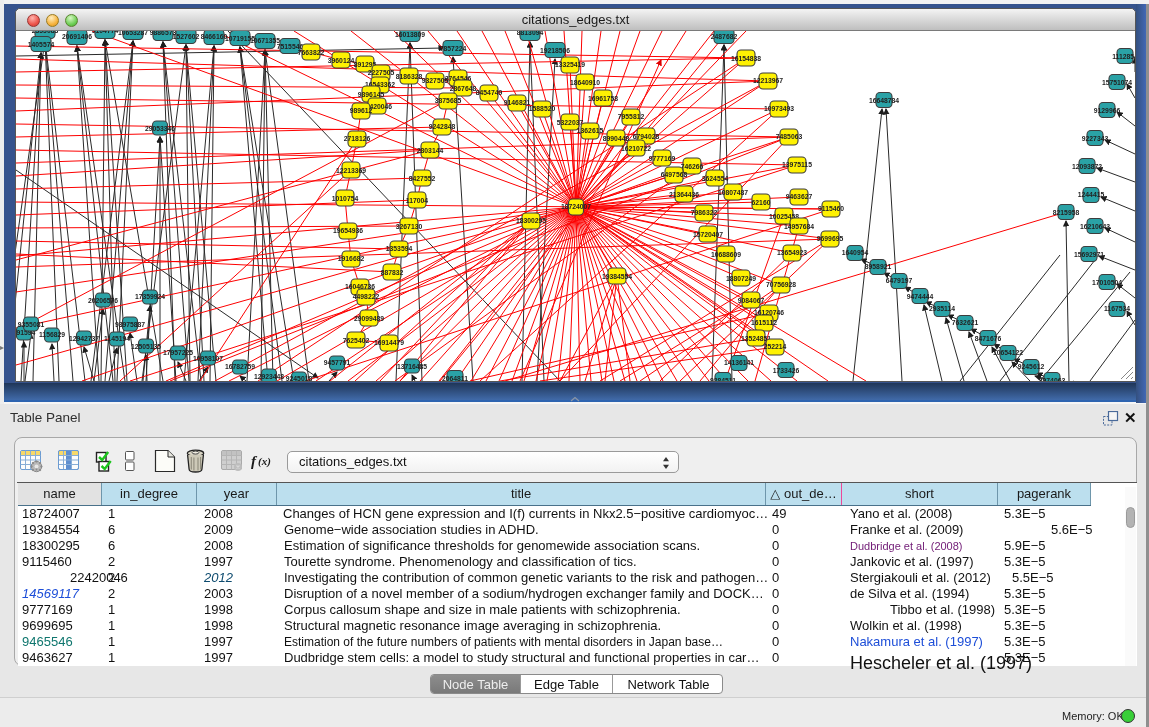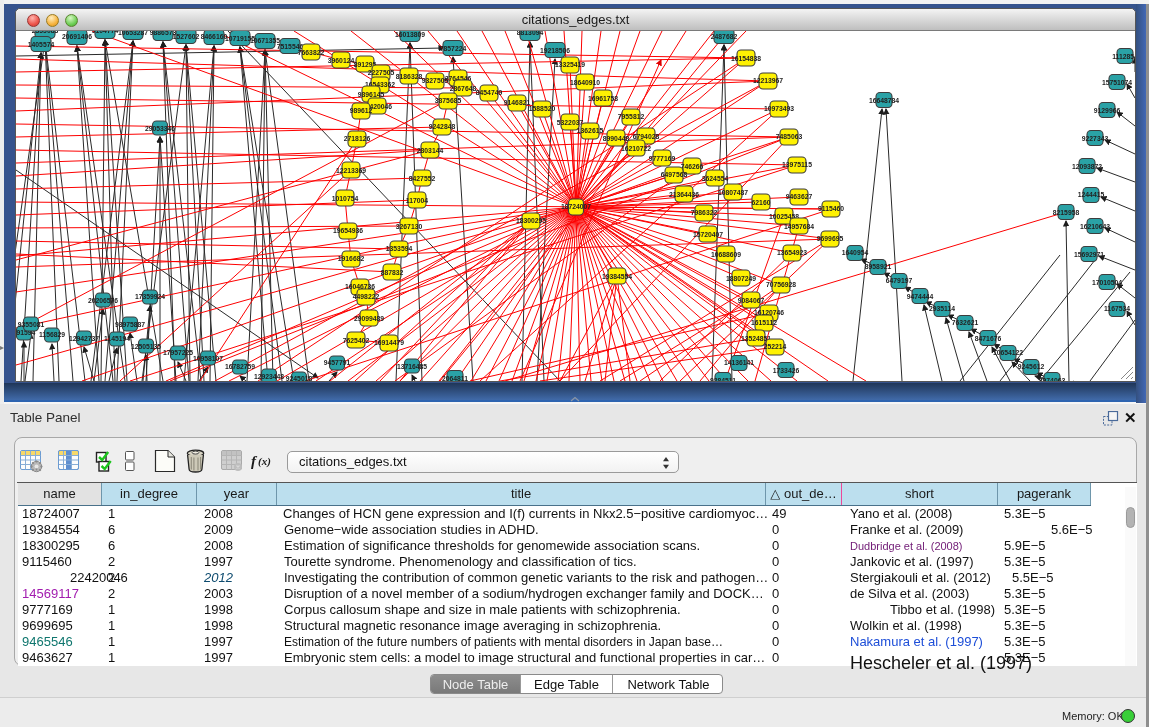--- a/index.html
+++ b/index.html
@@ -688,26 +688,26 @@
 <div style="position:absolute;left:772px;top:554px;height:16px;font-size:13px;line-height:16px;color:#111;white-space:nowrap;">0</div>
 <div style="position:absolute;left:850px;top:554px;height:16px;font-size:13px;line-height:16px;color:#111;white-space:nowrap;">Jankovic et al. (1997)</div>
 <div style="position:absolute;left:1004px;top:554px;height:16px;font-size:13px;line-height:16px;color:#111;white-space:nowrap;">5.3E−5</div>
 <div style="position:absolute;left:22px;top:570px;height:16px;font-size:13px;line-height:16px;color:#111;white-space:nowrap;margin-left:48px;">22420046</div>
 <div style="position:absolute;left:108px;top:570px;height:16px;font-size:13px;line-height:16px;color:#111;white-space:nowrap;">2</div>
 <div style="position:absolute;left:204px;top:570px;height:16px;font-size:13px;line-height:16px;color:#0c4a6e;white-space:nowrap;font-style:italic;">2012</div>
 <div style="position:absolute;left:284px;top:570px;height:16px;font-size:13px;line-height:16px;color:#111;white-space:nowrap;">Investigating the contribution of common genetic variants to the risk and pathogen…</div>
 <div style="position:absolute;left:772px;top:570px;height:16px;font-size:13px;line-height:16px;color:#111;white-space:nowrap;">0</div>
 <div style="position:absolute;left:850px;top:570px;height:16px;font-size:13px;line-height:16px;color:#111;white-space:nowrap;">Stergiakouli et al. (2012)</div>
 <div style="position:absolute;left:1004px;top:570px;height:16px;font-size:13px;line-height:16px;color:#111;white-space:nowrap;margin-left:8px;">5.5E−5</div>
-<div style="position:absolute;left:22px;top:586px;height:16px;font-size:13px;line-height:16px;color:#a21caf;white-space:nowrap;">14569117</div>
+<div style="position:absolute;left:22px;top:586px;height:16px;font-size:13px;line-height:16px;color:#1d4ed8;white-space:nowrap;font-style:italic;">14569117</div>
 <div style="position:absolute;left:108px;top:586px;height:16px;font-size:13px;line-height:16px;color:#111;white-space:nowrap;">2</div>
 <div style="position:absolute;left:204px;top:586px;height:16px;font-size:13px;line-height:16px;color:#111;white-space:nowrap;">2003</div>
 <div style="position:absolute;left:284px;top:586px;height:16px;font-size:13px;line-height:16px;color:#111;white-space:nowrap;">Disruption of a novel member of a sodium/hydrogen exchanger family and DOCK…</div>
 <div style="position:absolute;left:772px;top:586px;height:16px;font-size:13px;line-height:16px;color:#111;white-space:nowrap;">0</div>
-<div style="position:absolute;left:850px;top:586px;height:16px;font-size:13px;line-height:16px;color:#111;white-space:nowrap;">de Silva et al. (2003)</div>
+<div style="position:absolute;left:850px;top:586px;height:16px;font-size:13px;line-height:16px;color:#111;white-space:nowrap;">de Silva et al. (1994)</div>
 <div style="position:absolute;left:1004px;top:586px;height:16px;font-size:13px;line-height:16px;color:#111;white-space:nowrap;">5.3E−5</div>
 <div style="position:absolute;left:22px;top:602px;height:16px;font-size:13px;line-height:16px;color:#111;white-space:nowrap;">9777169</div>
 <div style="position:absolute;left:108px;top:602px;height:16px;font-size:13px;line-height:16px;color:#111;white-space:nowrap;">1</div>
 <div style="position:absolute;left:204px;top:602px;height:16px;font-size:13px;line-height:16px;color:#111;white-space:nowrap;">1998</div>
 <div style="position:absolute;left:284px;top:602px;height:16px;font-size:13px;line-height:16px;color:#111;white-space:nowrap;">Corpus callosum shape and size in male patients with schizophrenia.</div>
 <div style="position:absolute;left:772px;top:602px;height:16px;font-size:13px;line-height:16px;color:#111;white-space:nowrap;">0</div>
 <div style="position:absolute;left:850px;top:602px;height:16px;font-size:13px;line-height:16px;color:#111;white-space:nowrap;margin-left:40px;">Tibbo et al. (1998)</div>
 <div style="position:absolute;left:1004px;top:602px;height:16px;font-size:13px;line-height:16px;color:#111;white-space:nowrap;">5.3E−5</div>
 <div style="position:absolute;left:22px;top:618px;height:16px;font-size:13px;line-height:16px;color:#111;white-space:nowrap;">9699695</div>
 <div style="position:absolute;left:108px;top:618px;height:16px;font-size:13px;line-height:16px;color:#111;white-space:nowrap;">1</div>
@@ -719,21 +719,21 @@
 <div style="position:absolute;left:22px;top:634px;height:16px;font-size:13px;line-height:16px;color:#0f766e;white-space:nowrap;">9465546</div>
 <div style="position:absolute;left:108px;top:634px;height:16px;font-size:13px;line-height:16px;color:#111;white-space:nowrap;">1</div>
 <div style="position:absolute;left:204px;top:634px;height:16px;font-size:13px;line-height:16px;color:#111;white-space:nowrap;">1997</div>
 <div style="position:absolute;left:284px;top:634px;height:16px;font-size:12px;line-height:16px;color:#111;white-space:nowrap;">Estimation of the future numbers of patients with mental disorders in Japan base…</div>
 <div style="position:absolute;left:772px;top:634px;height:16px;font-size:13px;line-height:16px;color:#111;white-space:nowrap;">0</div>
 <div style="position:absolute;left:850px;top:634px;height:16px;font-size:13px;line-height:16px;color:#1d4ed8;white-space:nowrap;">Nakamura et al. (1997)</div>
 <div style="position:absolute;left:1004px;top:634px;height:16px;font-size:13px;line-height:16px;color:#111;white-space:nowrap;">5.3E−5</div>
 <div style="position:absolute;left:22px;top:650px;height:16px;font-size:13px;line-height:16px;color:#111;white-space:nowrap;">9463627</div>
 <div style="position:absolute;left:108px;top:650px;height:16px;font-size:13px;line-height:16px;color:#111;white-space:nowrap;">1</div>
 <div style="position:absolute;left:204px;top:650px;height:16px;font-size:13px;line-height:16px;color:#111;white-space:nowrap;">1997</div>
-<div style="position:absolute;left:284px;top:650px;height:16px;font-size:13px;line-height:16px;color:#111;white-space:nowrap;">Embryonic stem cells: a model to image structural and functional properties in car…</div>
+<div style="position:absolute;left:284px;top:650px;height:16px;font-size:13px;line-height:16px;color:#111;white-space:nowrap;">Dudbridge stem cells: a model to study structural and functional properties in car…</div>
 <div style="position:absolute;left:772px;top:650px;height:16px;font-size:13px;line-height:16px;color:#111;white-space:nowrap;">0</div>
 <div style="position:absolute;left:850px;top:655px;height:16px;font-size:18px;line-height:16px;color:#111;white-space:nowrap;">Hescheler et al. (1997)</div>
 <div style="position:absolute;left:1004px;top:650px;height:16px;font-size:13px;line-height:16px;color:#111;white-space:nowrap;">5.3E−5</div>
 <div style="position:absolute;left:1125px;top:487px;width:11px;height:179px;background:#fafafa;"></div>
 <div style="position:absolute;left:1126px;top:507px;width:9px;height:21px;background:#b3b3b3;border:1px solid #9a9a9a;border-radius:5px;"></div>
 
 <div style="position:absolute;left:430px;top:674px;width:293px;height:20px;border:1px solid #8a8a8a;border-radius:4px;background:#fff;overflow:hidden;">
   <div style="position:absolute;left:0;top:0;width:89px;height:20px;background:linear-gradient(#8d8d8d,#777);color:#eee;text-align:center;font-size:13px;line-height:19px;">Node Table</div>
   <div style="position:absolute;left:89px;top:0;width:92px;height:20px;border-left:1px solid #999;color:#111;text-align:center;font-size:13px;line-height:19px;font-weight:500;">Edge Table</div>
   <div style="position:absolute;left:181px;top:0;width:112px;height:20px;border-left:1px solid #999;color:#111;text-align:center;font-size:13px;line-height:19px;font-weight:500;">Network Table</div>

